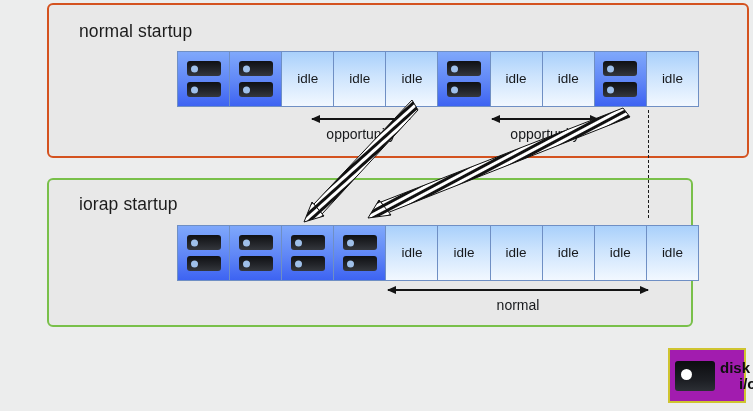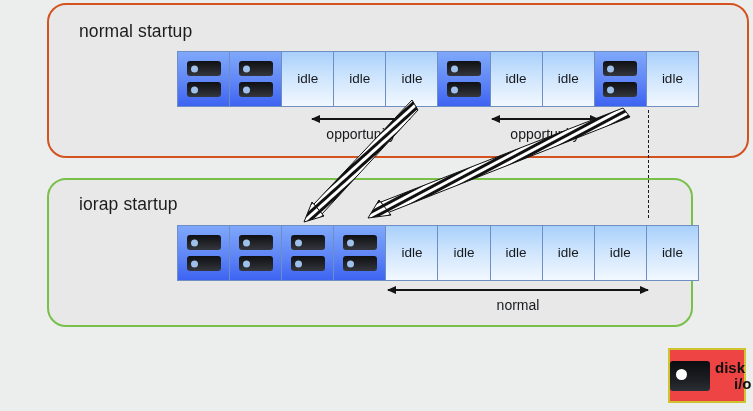--- a/index.html
+++ b/index.html
@@ -13,21 +13,21 @@
     position: relative;
     overflow: hidden;
     font-family: "Liberation Sans", sans-serif;
     color: #1b1b1b;
   }
 
   
   .panel {
     position: absolute;
     background: #e8e8e8;
-    border-radius: 19px;
+    border-radius: 6px;
     box-sizing: border-box;
     text-align: center;
   }
   #panel-normal {
     left: 47px;  top: 3px;
     width: 702px; height: 155px;
     border: 2.5px solid #d4521f;
   }
   #panel-iorap {
     left: 47px;  top: 178px;
@@ -148,25 +148,26 @@
   
   .shift-arrow { position: absolute; overflow: visible; }
   #shift-arrow-1 { left: 300px; top: 98px;  width: 120px; height: 125px; }
   #shift-arrow-2 { left: 365px; top: 105px; width: 270px; height: 115px; }
 
   
   #legend {
     position: absolute;
     left: 668px; top: 348px;
     width: 78px; height: 55px;
-    background: #ef4444;
+    background: #a21caf;
     border: 2px solid #cfc430;
     box-sizing: border-box;
     display: flex;
     align-items: center;
+    padding-left: 5px;
     gap: 5px;
   }
   #legend .legend-glyph {
     width: 40px; height: 30px;
     border-radius: 3px;
     position: relative;
     background: linear-gradient(to bottom, #0c0d10 0%, #1d1f24 65%, #2c2f35 100%);
     flex: none;
   }
   #legend .legend-glyph::before {

